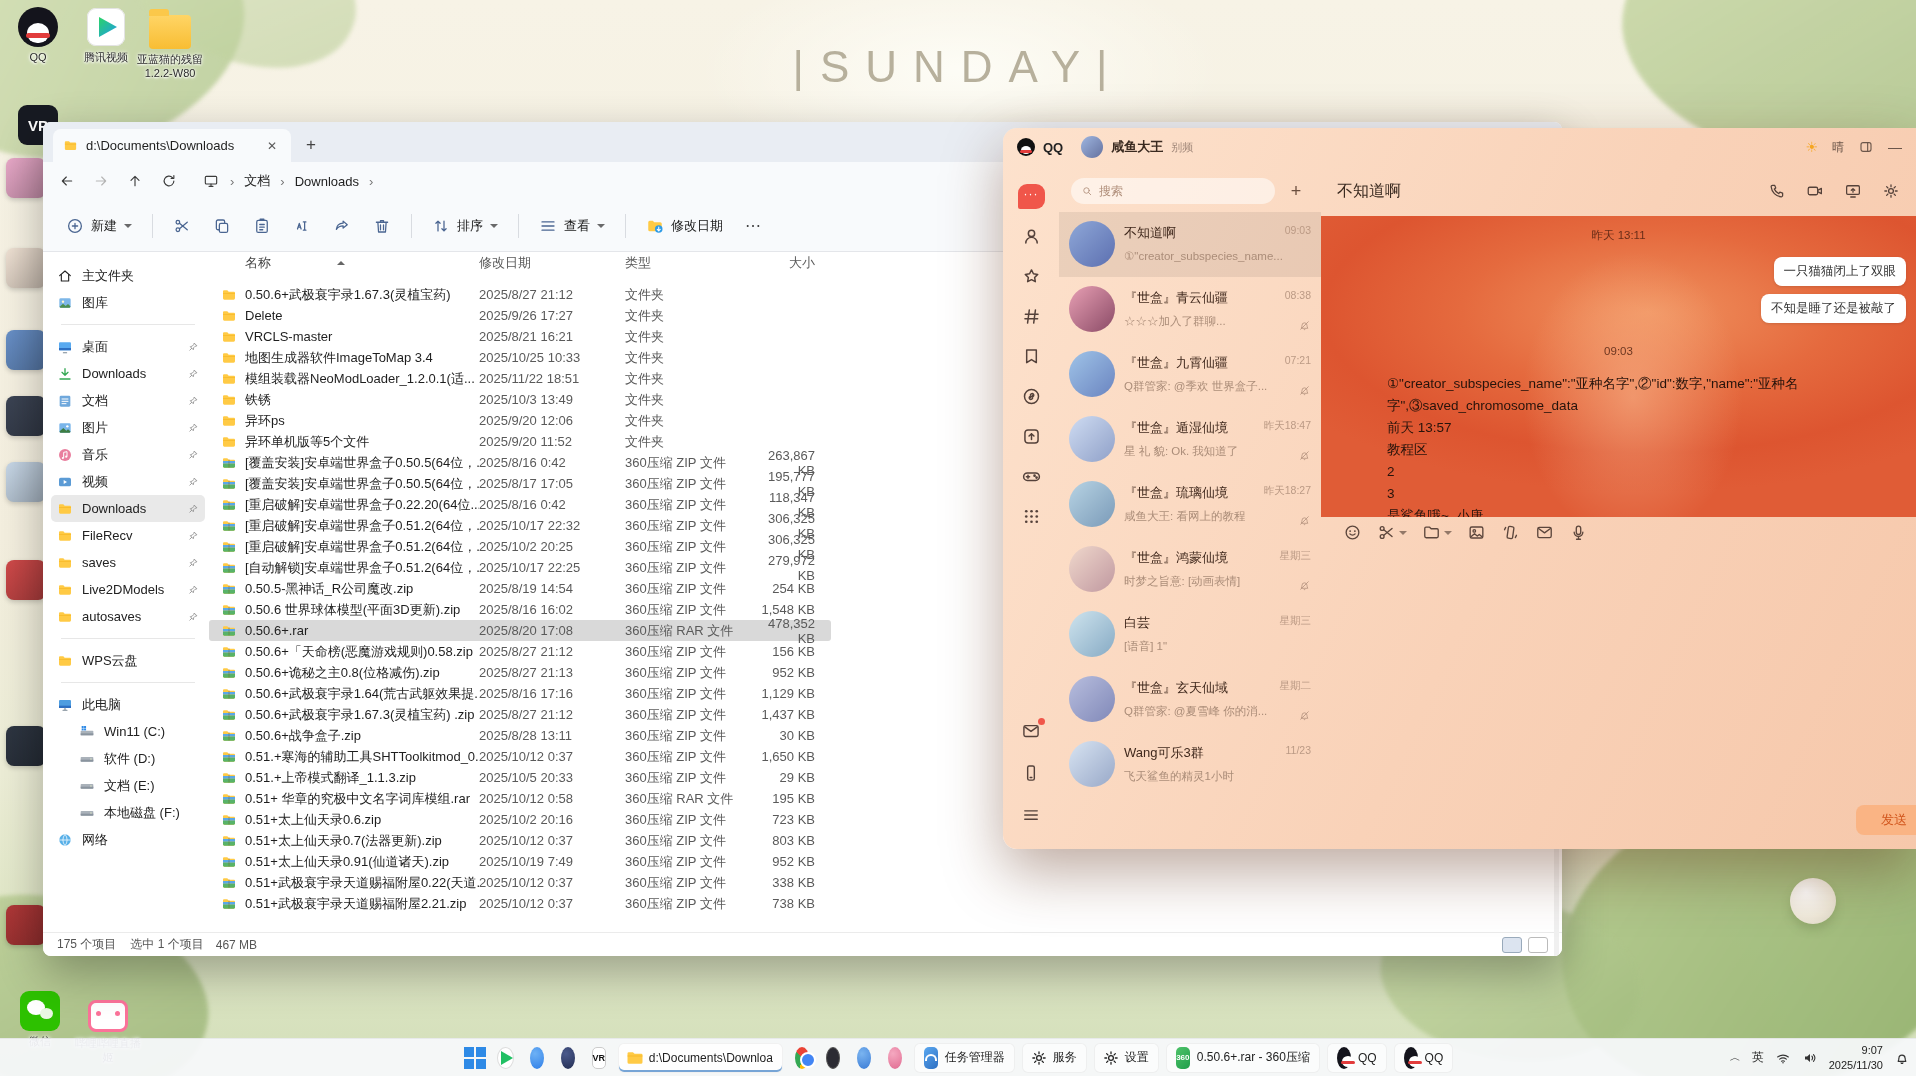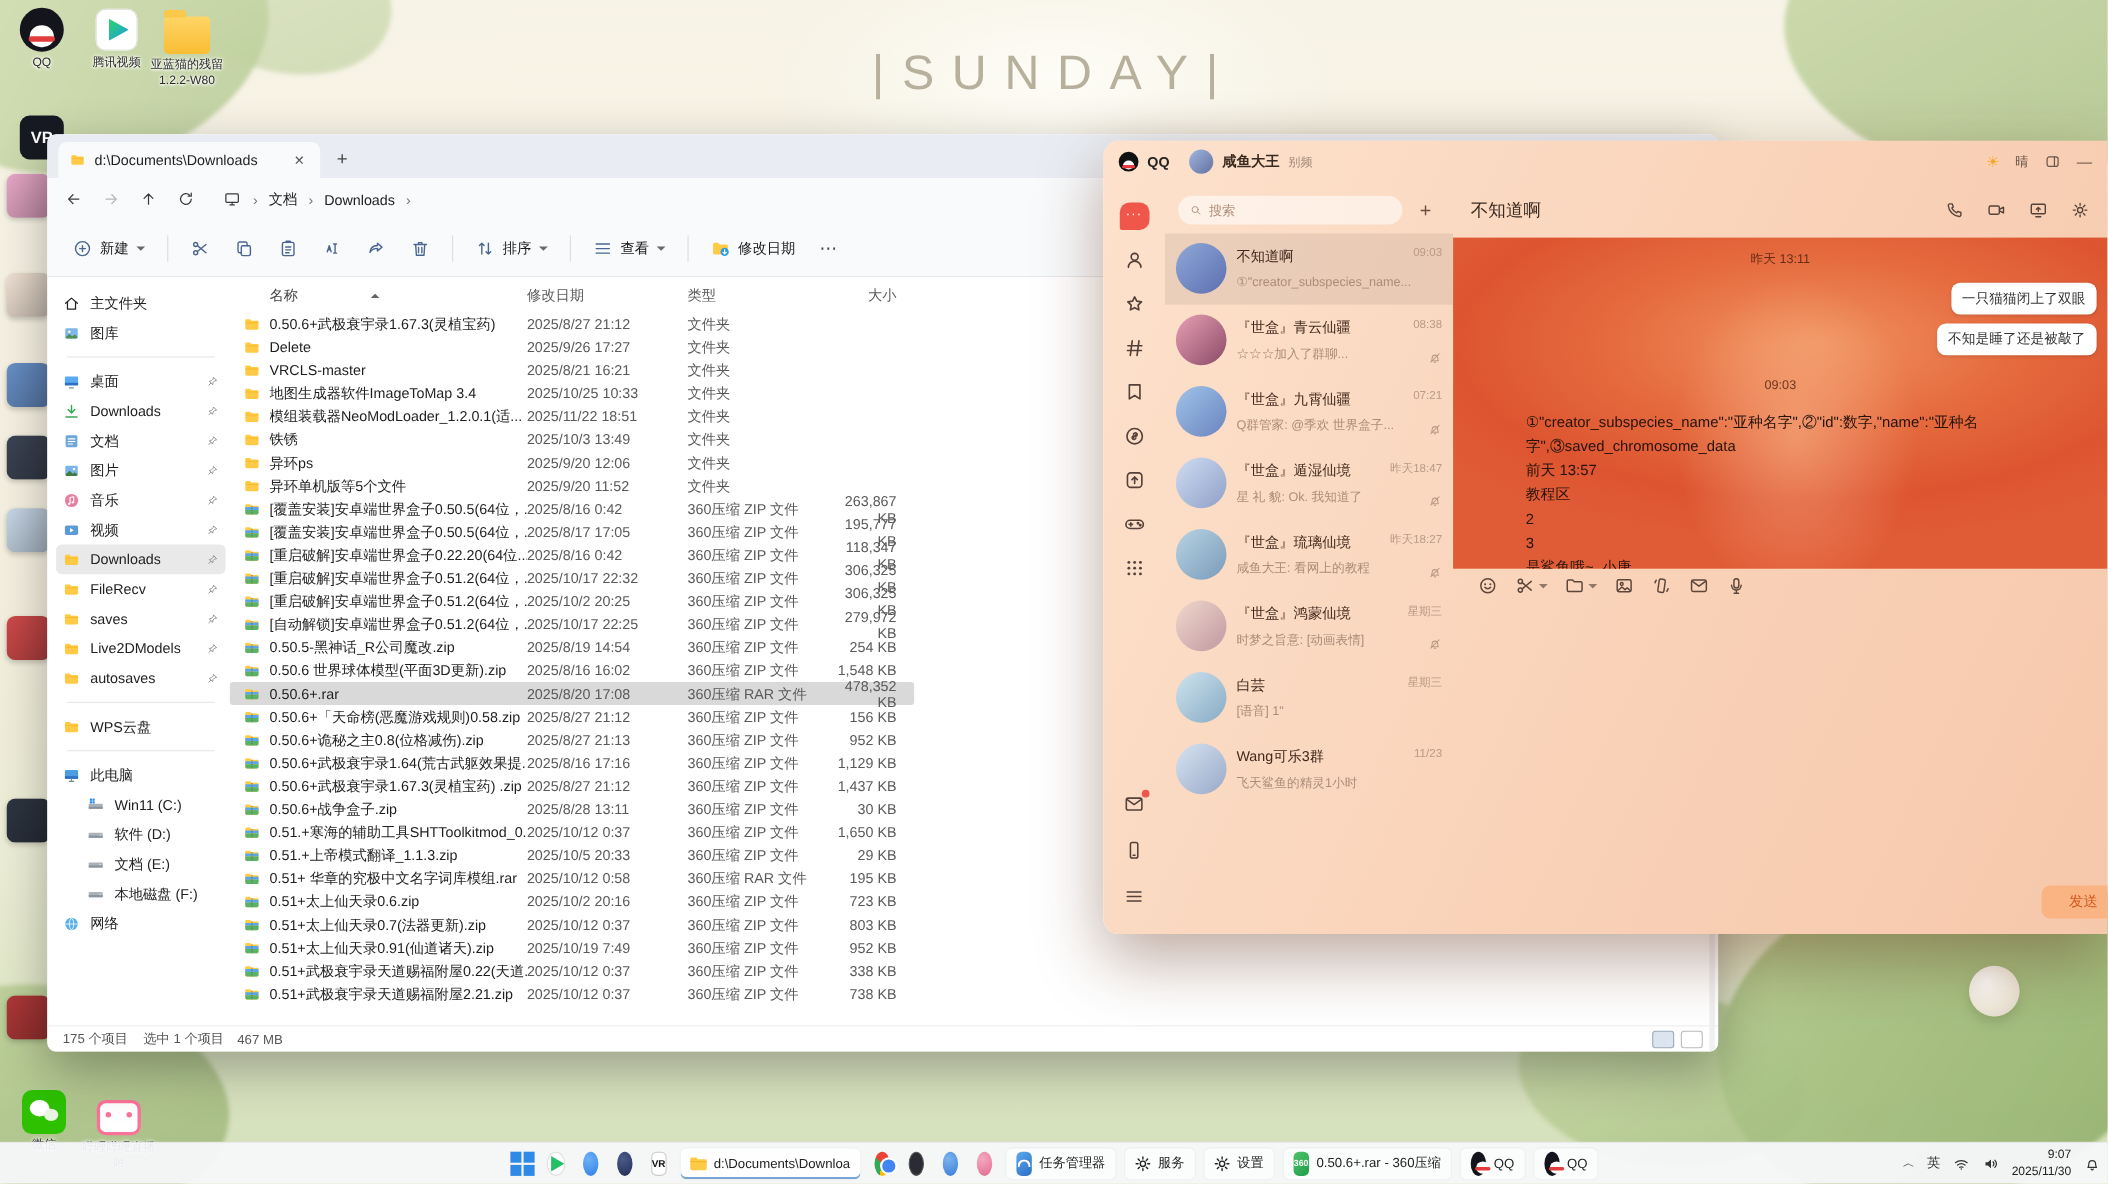--- a/index.html
+++ b/index.html
@@ -67,21 +67,21 @@
   .tb-sep { width:1px; height:24px; background:#d9dce1; margin:0 7px; }
   .ex-main { flex:1; display:flex; min-height:0; background:#fff; position:relative; }
   .ex-side { width:166px; flex:none; padding:10px 4px 0 8px; font-size:13px; color:#222; overflow:hidden; }
   .sd-item { height:27px; display:flex; align-items:center; gap:9px; padding:0 6px; border-radius:5px; }
   .sd-item .ic { width:16px; height:16px; }
   .sd-item.sel { background:#e9e9e9; }
   .sd-item.ind { padding-left:28px; }
   .sd-item .pin { width:11px; height:11px; margin-left:auto; color:#8a8a8a; }
   .sd-div { height:1px; background:#e7e7e7; margin:8px 10px; }
   .ex-files { flex:1; min-width:0; padding-top:2px; font-size:13px; position:relative; }
-  .f-head { height:30px; display:flex; align-items:center; color:#444; }
+  .f-head { height:30px; display:flex; align-items:flex-start; color:#444; }
   .f-row { height:21px; display:flex; align-items:center; width:622px; border-radius:3px; color:#1e1e1e; }
   .f-row.sel { background:#d9d9d9; }
   .cell-gut { width:12px; flex:none; }
   .cell-ic { width:24px; flex:none; display:flex; align-items:center; }
   .cell-ic .ic { width:16px; height:16px; }
   .cell-name { width:234px; flex:none; white-space:nowrap; overflow:hidden; }
   .cell-date { width:146px; flex:none; color:#5a5a5a; }
   .cell-type { width:124px; flex:none; color:#5a5a5a; }
   .cell-size { width:72px; flex:none; text-align:right; color:#5a5a5a; padding-right:6px; }
   .f-head .cell-name { color:#444; display:flex; align-items:center; gap:6px; }
@@ -1408,20 +1408,35 @@
           </div>
           <div class="c-it">
             <span class="c-ava" style="background: linear-gradient(135deg, rgb(207, 228, 238), rgb(134, 170, 196));"></span>
             <div>
               <div class="c-name">白芸</div>
               <div class="c-prev">[语音] 1"</div>
             </div>
             <span class="c-time">星期三</span>
           </div>
           <div class="c-it">
+            <span class="c-ava" style="background: linear-gradient(135deg, rgb(184, 190, 222), rgb(128, 136, 184));"></span>
+            <div>
+              <div class="c-name">『世盒』玄天仙域</div>
+              <div class="c-prev">Q群管家: @夏雪峰 你的消...</div>
+            </div>
+            <span class="c-time">星期二</span>
+            <span class="ic c-bell" style="width: 13px; height: 13px;">
+              <svg viewBox="0 0 24 24" fill="none" stroke="currentColor" stroke-width="1.7" stroke-linecap="round" stroke-linejoin="round">
+                <path d="M6.2 16.5c.9-1.4 1.1-3 1.2-4.8a4.6 4.6 0 0 1 9.2 0c.1 1.8.3 3.4 1.2 4.8z"></path>
+                <path d="M10.6 18.8a1.6 1.6 0 0 0 2.8 0"></path>
+                <path d="M5 19L19 5"></path>
+              </svg>
+            </span>
+          </div>
+          <div class="c-it">
             <span class="c-ava" style="background: linear-gradient(135deg, rgb(216, 228, 242), rgb(152, 168, 200));"></span>
             <div>
               <div class="c-name">Wang可乐3群</div>
               <div class="c-prev">飞天鲨鱼的精灵1小时</div>
             </div>
             <span class="c-time">11/23</span>
           </div>
         </div>
     </div>
     <div class="panel">

